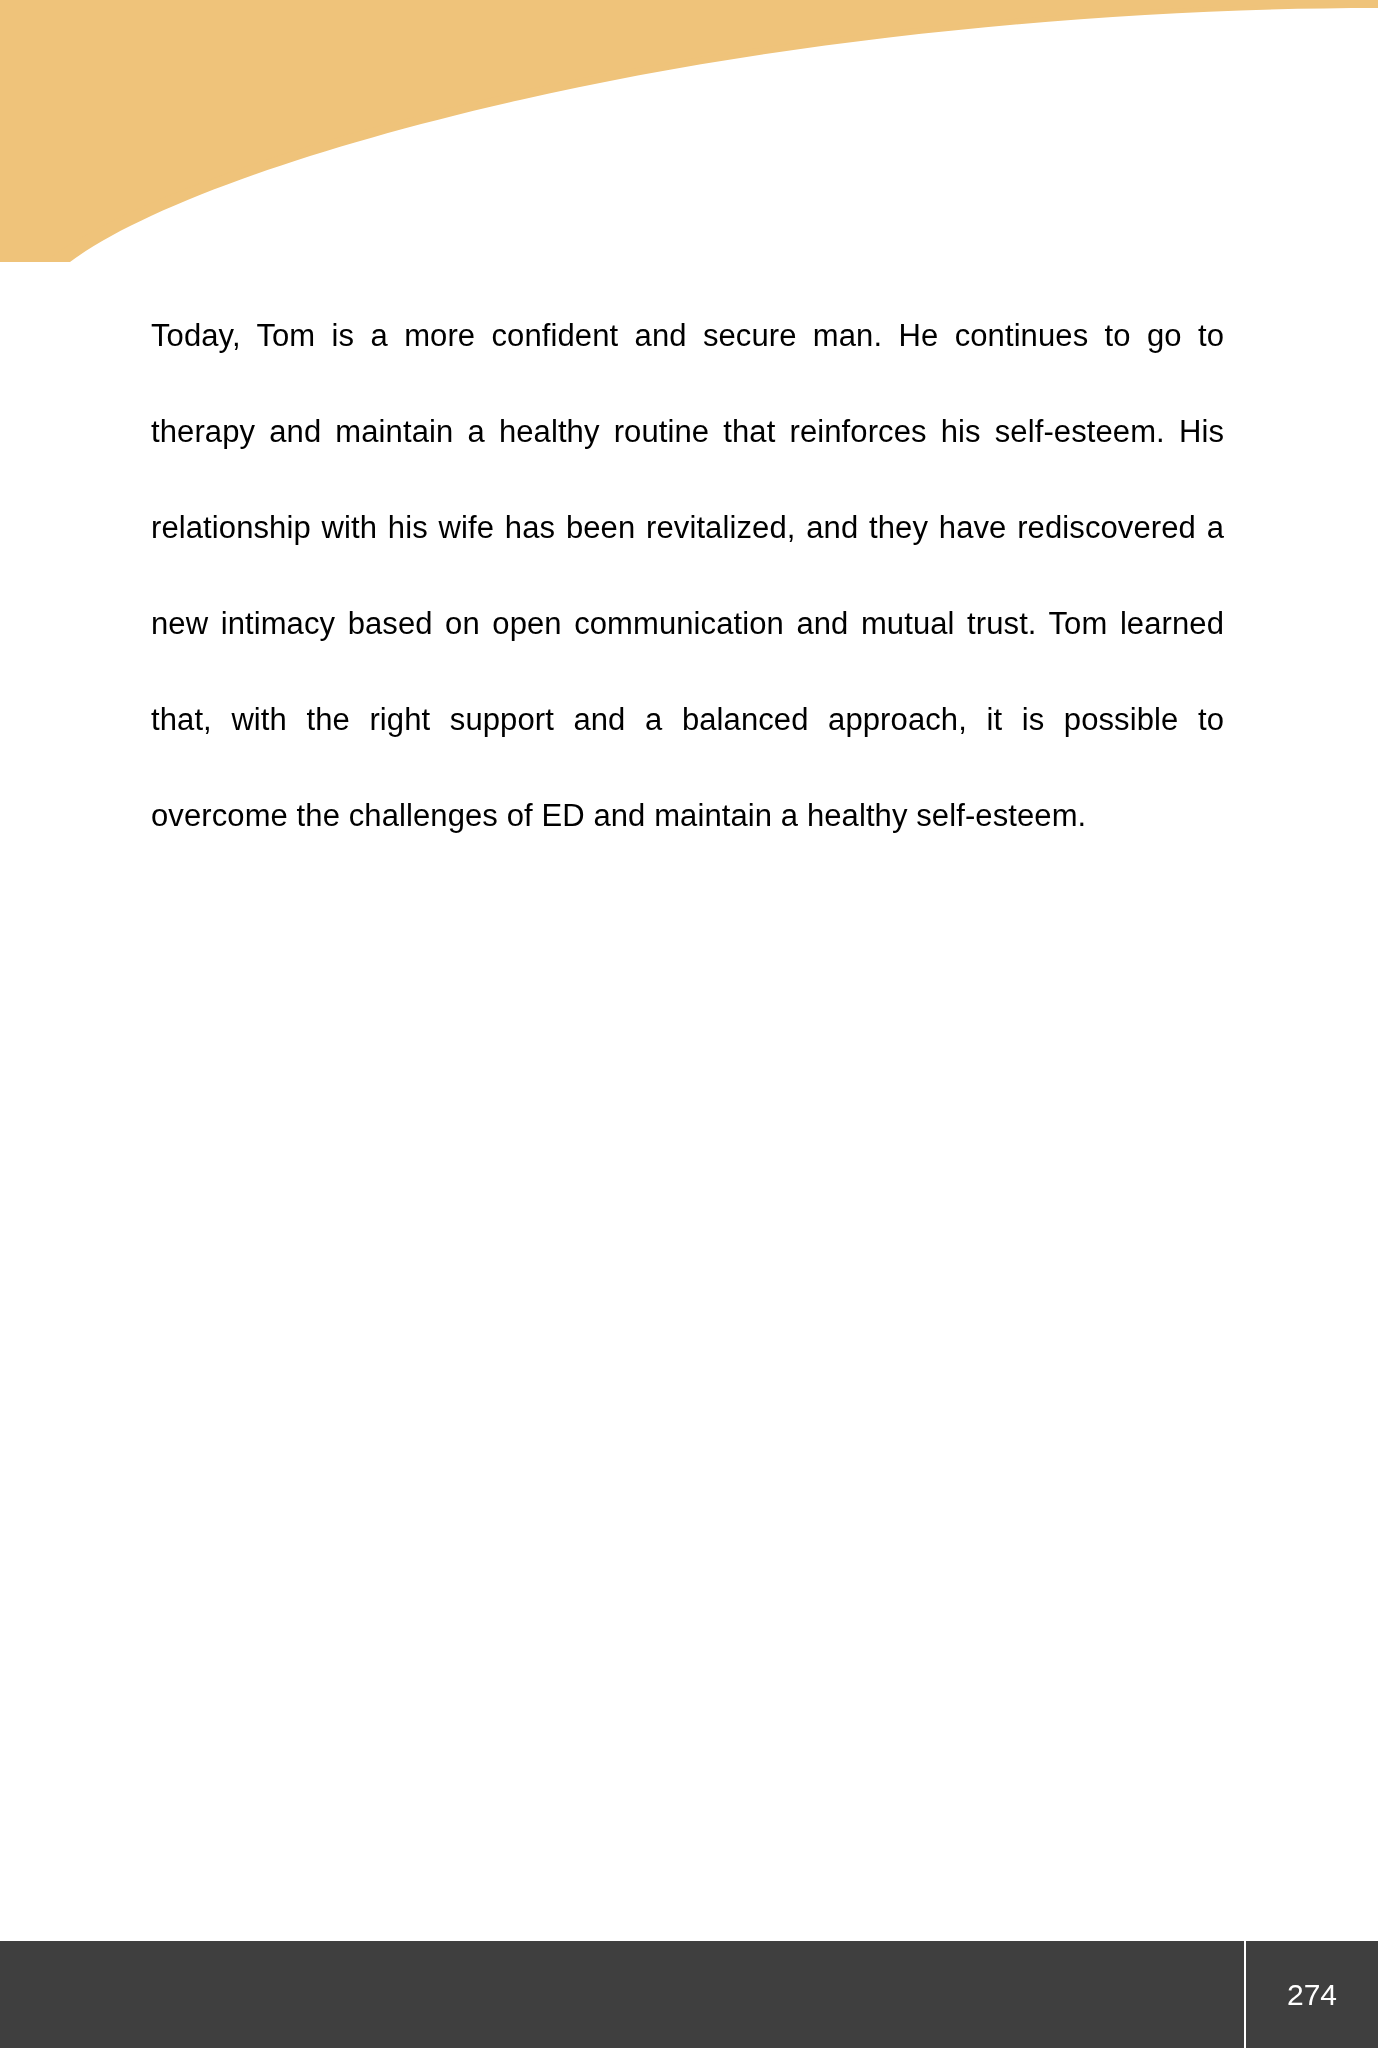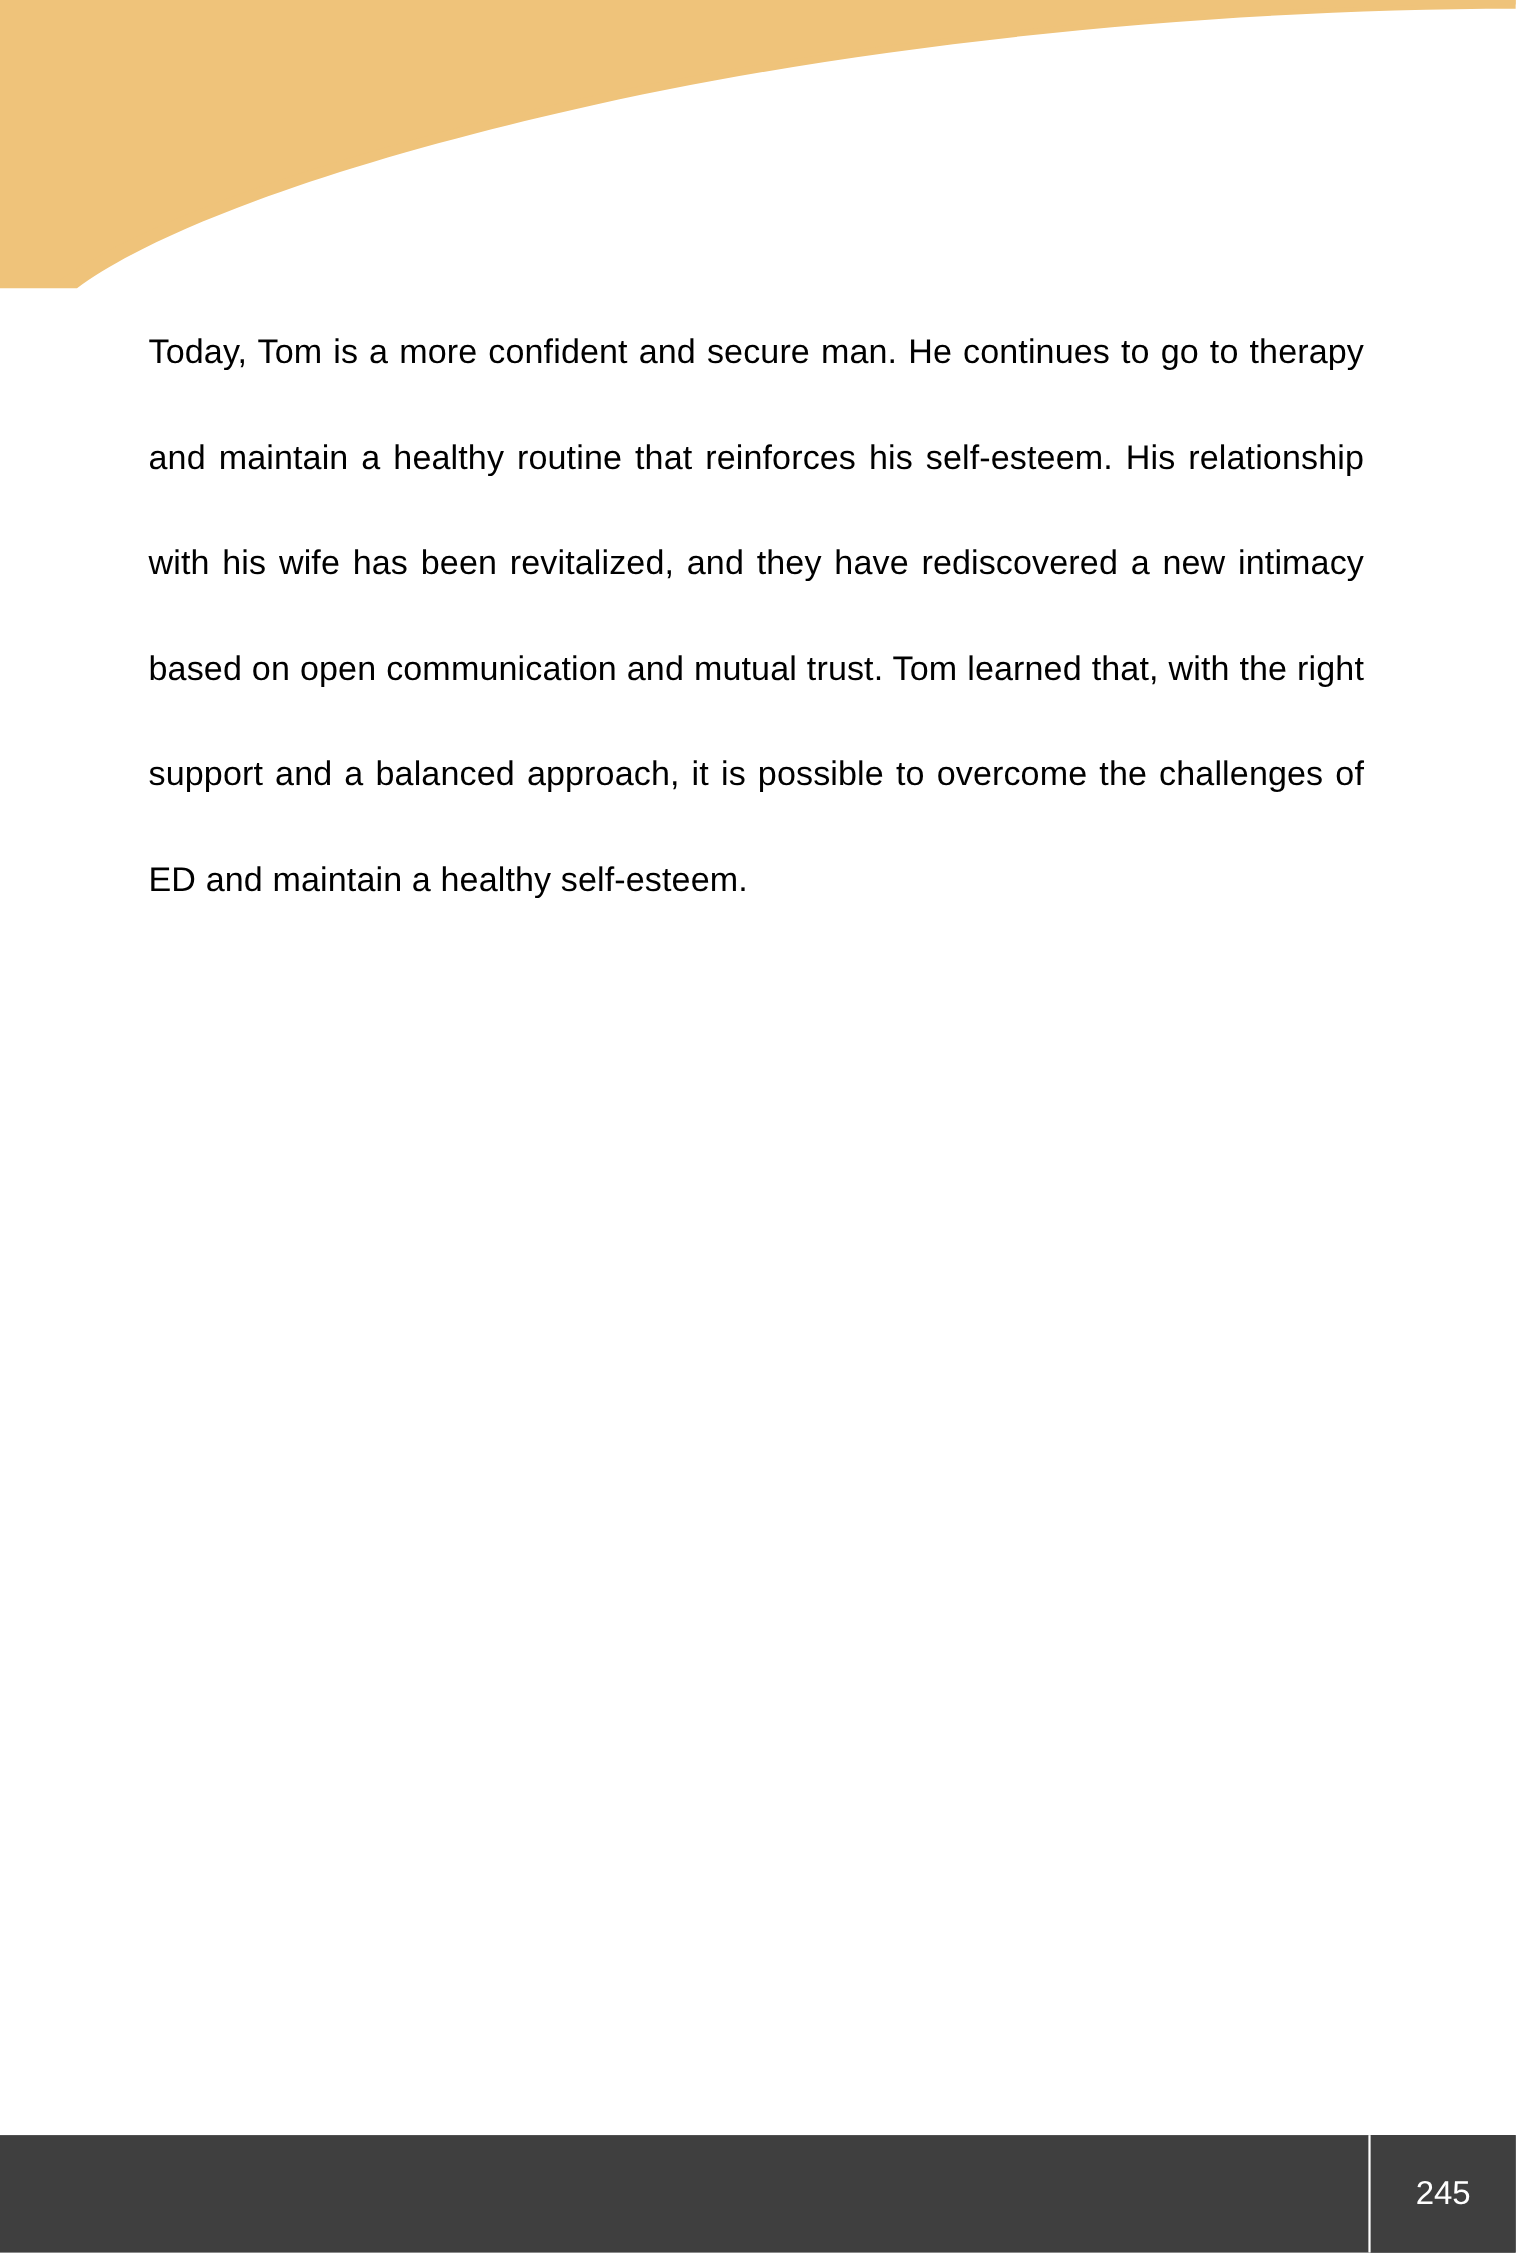--- a/index.html
+++ b/index.html
@@ -38,21 +38,21 @@
   }
 
   
   .content {
     position: absolute;
     left: 135px;
     top: 272px;
     width: 1105px;
   }
   .body-paragraph {
-    margin: 0;
+    margin: 16px;
     font-size: 31px;
     line-height: 96px;
     color: #000000;
     text-align: justify;
     text-justify: inter-word;
     letter-spacing: 0.1px;
   }
 
   
   .footer {
@@ -92,17 +92,17 @@
       <path d="M0,0 L1378,0 L1378,4 C1080,4 760,36 500,96 C280,146 120,206 50,258 C30,258 0,258 0,258 Z" fill="#efc37a"></path>
     </svg>
   </div>
 
   <div class="content">
     <p class="body-paragraph">Today, Tom is a more confident and secure man. He continues to go to therapy and maintain a healthy routine that reinforces his self-esteem. His relationship with his wife has been revitalized, and they have rediscovered a new intimacy based on open communication and mutual trust. Tom learned that, with the right support and a balanced approach, it is possible to overcome the challenges of ED and maintain a healthy self-esteem.</p>
   </div>
 
   <div class="footer">
     <div class="footer-page-block">
-      <span class="footer-page-number">245</span>
+      <span class="footer-page-number">274</span>
     </div>
   </div>
 
 </div>
 
 </body></html>

